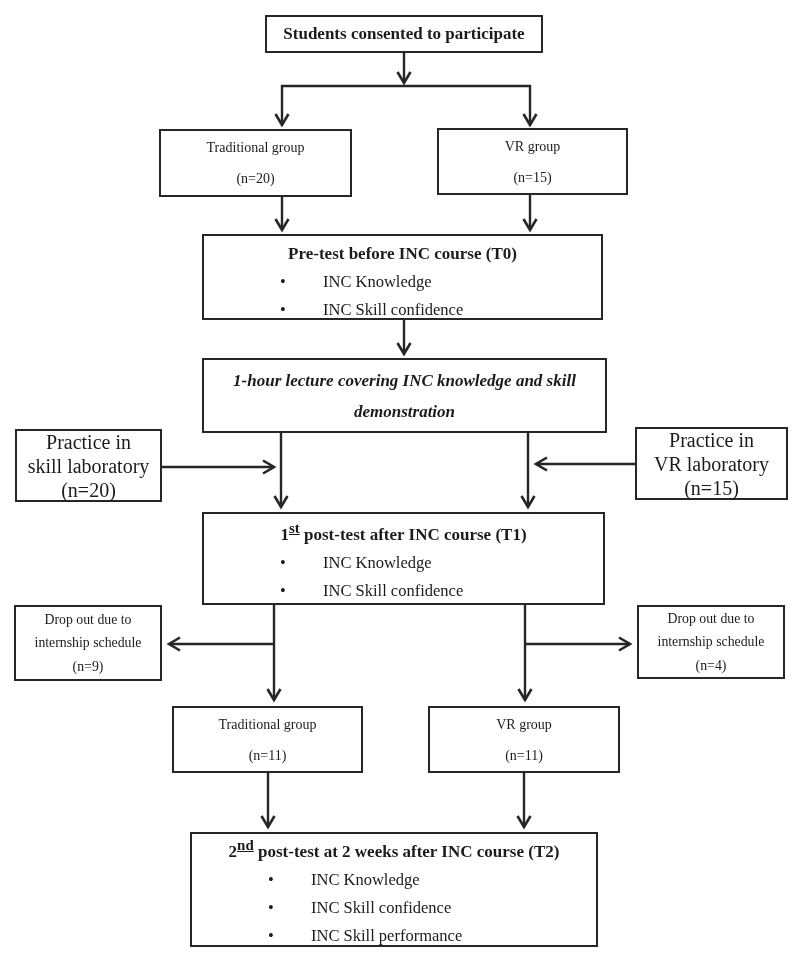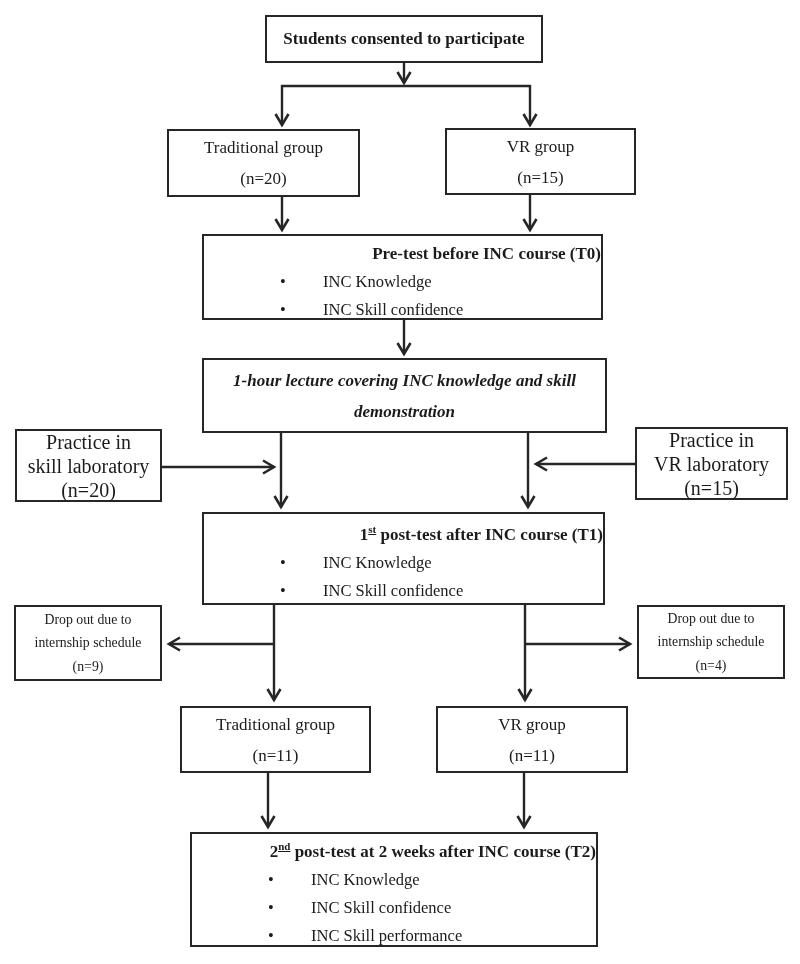--- a/index.html
+++ b/index.html
@@ -12,29 +12,29 @@
     overflow:hidden;
   }
   .connectors{position:absolute;left:0;top:0;width:800px;height:964px;}
   .box{
     position:absolute;box-sizing:border-box;
     background:#ffffff;border:2.5px solid #262626;
     text-align:center;
   }
   .vcenter{display:flex;flex-direction:column;justify-content:center;height:100%;}
   .consent-box{font-size:17px;font-weight:bold;}
-  .group-box{font-size:17px;line-height:31px;margin-left:8px;}
+  .group-box{font-size:14px;line-height:31px;}
   .lecture-box{font-size:17px;font-weight:bold;line-height:31px;}
   .small-box{font-size:20px;line-height:24px;}
   .dropout-box{font-size:13.8px;line-height:23.5px;}
   .test-box{padding-top:4px;}
-  .test-box .title{font-weight:bold;font-size:17px;line-height:28px;text-align:right;}
+  .test-box .title{font-weight:bold;font-size:17px;line-height:28px;}
   .test-box .bullet-row{display:flex;text-align:left;padding-left:76px;line-height:28px;font-size:16.5px;}
   .test-box .dot{width:43px;}
-  sup{font-size:11px;line-height:0;vertical-align:super;text-decoration:underline;}
+  sup{font-size:15px;line-height:0;vertical-align:super;text-decoration:underline;}
   .line{display:block;}
 </style>
 </head>
 <body>
 
 <div class="page">
 
   <svg class="connectors" viewBox="0 0 800 964" xmlns="http://www.w3.org/2000/svg">
     <defs>
       <marker id="ah" viewBox="0 0 16 16" markerWidth="16" markerHeight="16" refX="13" refY="8" orient="auto" markerUnits="userSpaceOnUse">
@@ -55,21 +55,21 @@
       <path d="M635,464 L536,464" marker-end="url(#ah)"></path>
       <path d="M274,605 L274,700" marker-end="url(#ah)"></path>
       <path d="M525,605 L525,700" marker-end="url(#ah)"></path>
       <path d="M274,644 L169,644" marker-end="url(#ah)"></path>
       <path d="M525,644 L630,644" marker-end="url(#ah)"></path>
       <path d="M268,773 L268,827" marker-end="url(#ah)"></path>
       <path d="M524,773 L524,827" marker-end="url(#ah)"></path>
     </g>
   </svg>
 
-  <div class="box consent-box" style="left:265px;top:15px;width:278px;height:48px;">
+  <div class="box consent-box" style="left:265px;top:15px;width:278px;height:38px;">
     <div class="vcenter">
         <span>Students consented to participate</span>
       </div>
   </div>
 
   <div class="box group-box" style="left:159px;top:129px;width:193px;height:68px;">
     <div class="vcenter">
       <span class="line">Traditional group</span>
       <span class="line">(n=20)</span>
     </div>

